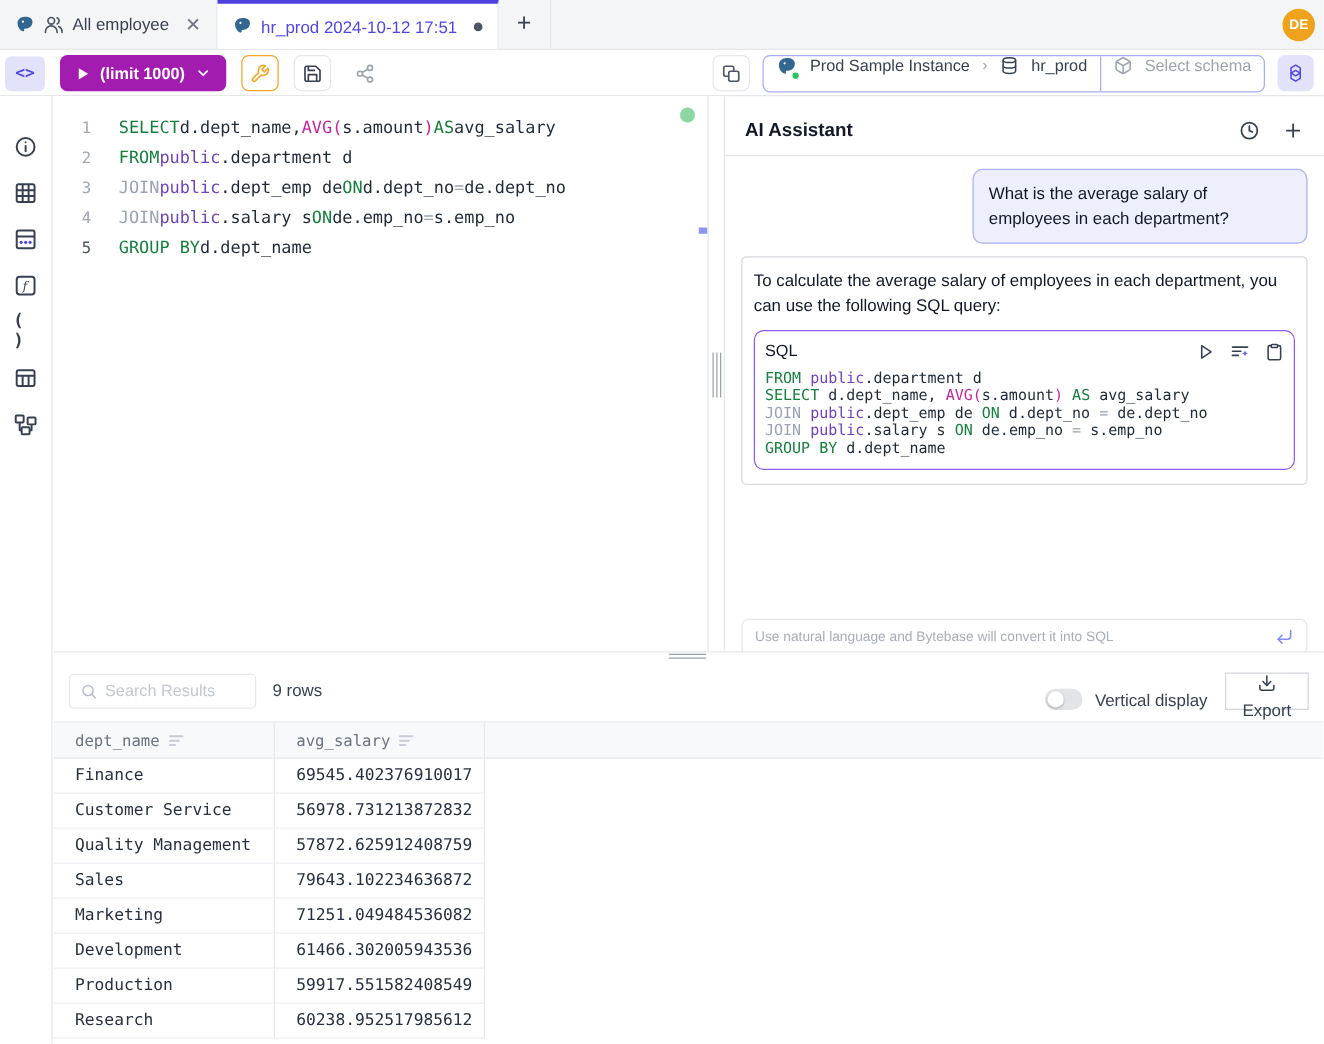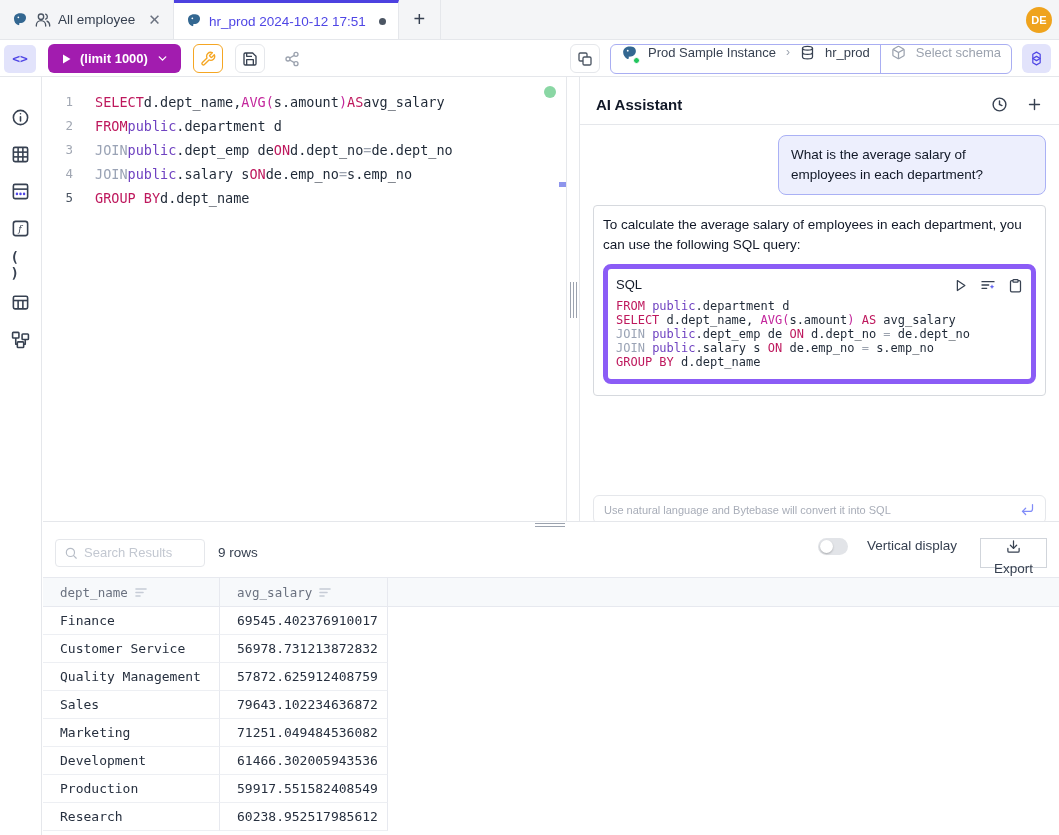--- a/index.html
+++ b/index.html
@@ -53,42 +53,42 @@
              padding-top:30px; gap:17px; }
   .side-ic { width:20px; height:20px; display:flex; align-items:center; justify-content:center; cursor:pointer; }
   .paren-ic { font-family:"DejaVu Sans Mono",monospace; font-size:14px; font-weight:bold; color:#374151; }
 
   
   .editor { position:absolute; left:43px; top:77px; width:523px; height:444px; background:#fff;
             font-family:"DejaVu Sans Mono",monospace; font-size:13.5px; padding-top:13px; cursor:text; }
   .eline { display:flex; height:24px; line-height:24px; }
   .eline .ln { width:52px; text-align:right; padding-right:22px; color:#a1a7b3; font-size:12.5px; }
   .eline:last-child .ln { color:#4b5563; }
-  .tk-k { color:#be185d; } .tk-f { color:#c3269c; } .tk-s { color:#6f42c1; }
+  .tk-k { color:#15803d; } .tk-f { color:#c3269c; } .tk-s { color:#6f42c1; }
   .tk-o { color:#9ca3af; } .tk-g { color:#9aa3b5; } .tk-p { color:#1f2937; }
   .health-dot { position:absolute; left:544px; top:86px; width:12px; height:12px;
                 border-radius:50%; background:#8ad7a4; }
   .ovr-mark { position:absolute; left:559px; top:182px; width:13px; height:5px; background:#8e95ec; }
   .vdivider { position:absolute; left:566px; top:77px; width:14px; height:444px; background:#fff;
               border-left:1px solid #e5e7eb; border-right:1px solid #e5e7eb; cursor:col-resize; }
   .vhandle { position:absolute; left:3px; top:205px; display:flex; gap:2px; }
   .vhandle i { display:block; width:1px; height:36px; background:#9ca3af; }
 
   
   .aipanel { position:absolute; left:580px; top:85px; width:479px; height:444px; background:#fff; }
   .ai-head { height:40px; border-bottom:1px solid #e5e7eb; display:flex; align-items:center; padding:0 16px; }
   .ai-title { font-size:15px; font-weight:bold; color:#111827; }
   .ai-head-ic { margin-left:auto; display:flex; gap:18px; }
   .ai-head-ic span { cursor:pointer; }
   .user-bubble { position:absolute; right:13px; top:50px; width:268px; background:#edeffd;
                  border:1px solid #aab1f5; border-radius:8px; padding:9px 12px; font-size:13.5px;
                  color:#111827; line-height:20px; }
   .asst-box { position:absolute; left:13px; top:120px; width:453px; border:1px solid #d6d9de;
               border-radius:4px; padding:9px 9px 11px 9px; font-size:13.5px; color:#111827; line-height:20px; }
-  .sql-block { margin-top:9px; border:5px solid #8b5cf6; border-radius:8px; padding:6px 8px 10px 8px; }
+  .sql-block { margin-top:9px; border:1px solid #8b5cf6; border-radius:8px; padding:6px 8px 10px 8px; }
   .sql-block-head { display:flex; align-items:center; font-size:13px; color:#111827; }
   .sql-block-ic { margin-left:auto; display:flex; gap:12px; align-items:center; }
   .sql-block-ic span { cursor:pointer; }
   .sql-code { margin-top:4px; font-family:"DejaVu Sans Mono",monospace; font-size:12px; line-height:14px; }
   .ai-input { position:absolute; left:13px; top:410px; width:453px; height:29px; border:1px solid #e5e7eb;
               border-radius:6px; display:flex; align-items:center; padding:0 10px; }
   .ai-input input { flex:1; border:none; outline:none; font-size:11px; color:#1d4ed8;
                     font-family:"Liberation Sans",sans-serif; background:transparent; }
   .ai-input input::placeholder { color:#a8adb8; }
 
@@ -100,21 +100,21 @@
 
   
   .results { position:absolute; left:43px; top:528px; width:1016px; height:307px; background:#fff; }
   .res-bar { height:49px; display:flex; align-items:center; padding:0 12px; }
   .search-box { width:150px; height:28px; border:1px solid #e5e7eb; border-radius:4px;
                 display:flex; align-items:center; padding:0 8px; gap:6px; }
   .search-box input { border:none; outline:none; width:100px; font-size:13px;
                       font-family:"Liberation Sans",sans-serif; color:#374151; }
   .search-box input::placeholder { color:#c3c8d1; }
   .rowcount { margin-left:13px; font-size:13.5px; color:#374151; }
-  .res-right { margin-left:auto; display:flex; align-items:flex-start; gap:19px; }
+  .res-right { margin-left:auto; display:flex; align-items:flex-end; gap:10px; }
   .toggle { width:30px; height:17px; border-radius:9px; background:#e2e4e8; position:relative; cursor:pointer; }
   .toggle .knob { position:absolute; left:2px; top:2px; width:13px; height:13px; border-radius:50%;
                   background:#fff; box-shadow:0 1px 2px rgba(0,0,0,.25); }
   .toggle-label { font-size:13.5px; color:#374151; }
   .export-btn { height:30px; border:1px solid #d1d5db; border-radius:0; background:#fff;
                 display:flex; align-items:center; gap:7px; padding:0 13px; font-size:13.5px;
                 color:#374151; margin-left:4px; cursor:pointer;flex-direction:column; }
 
   .grid { position:absolute; left:0; top:49px; width:1016px; bottom:0; overflow:hidden;
           font-family:"DejaVu Sans Mono",monospace; }

